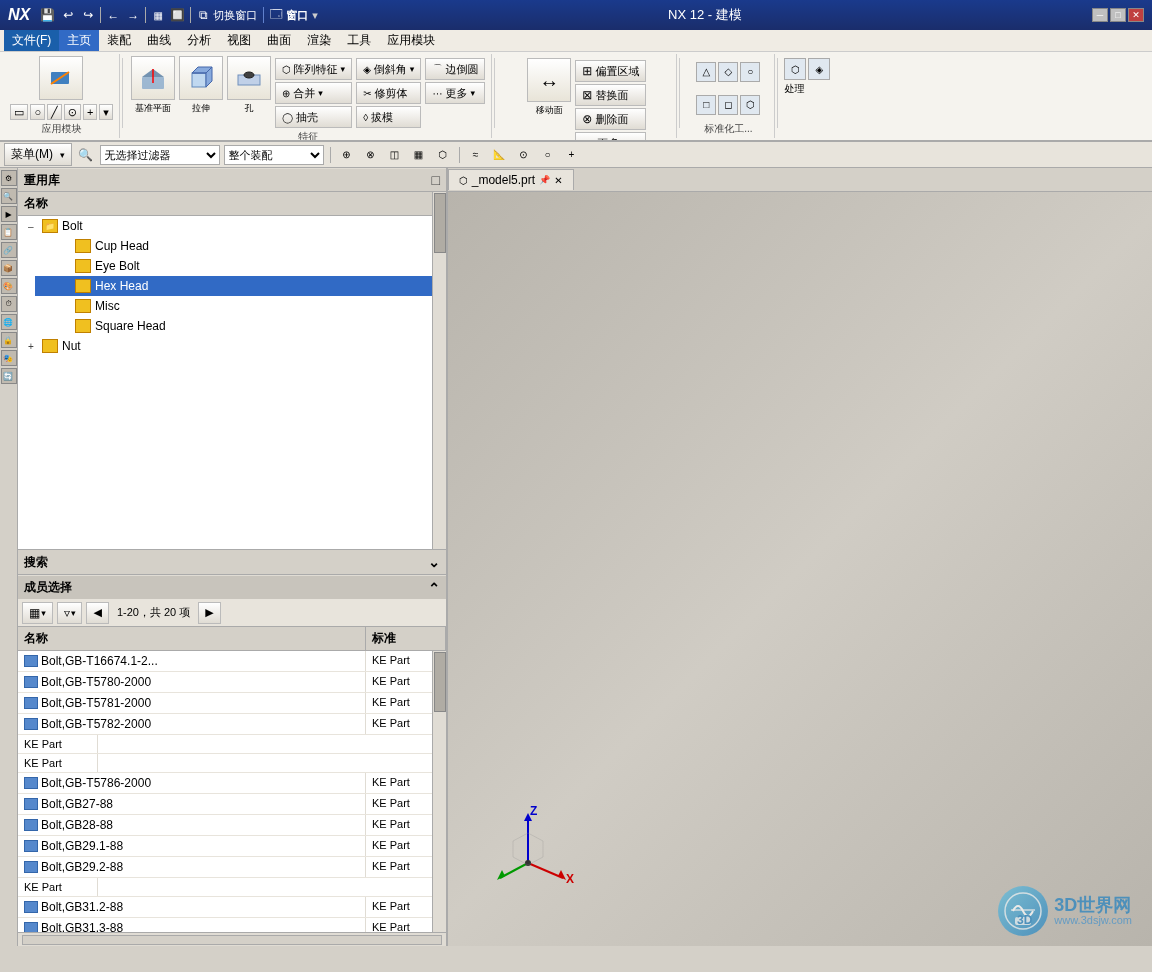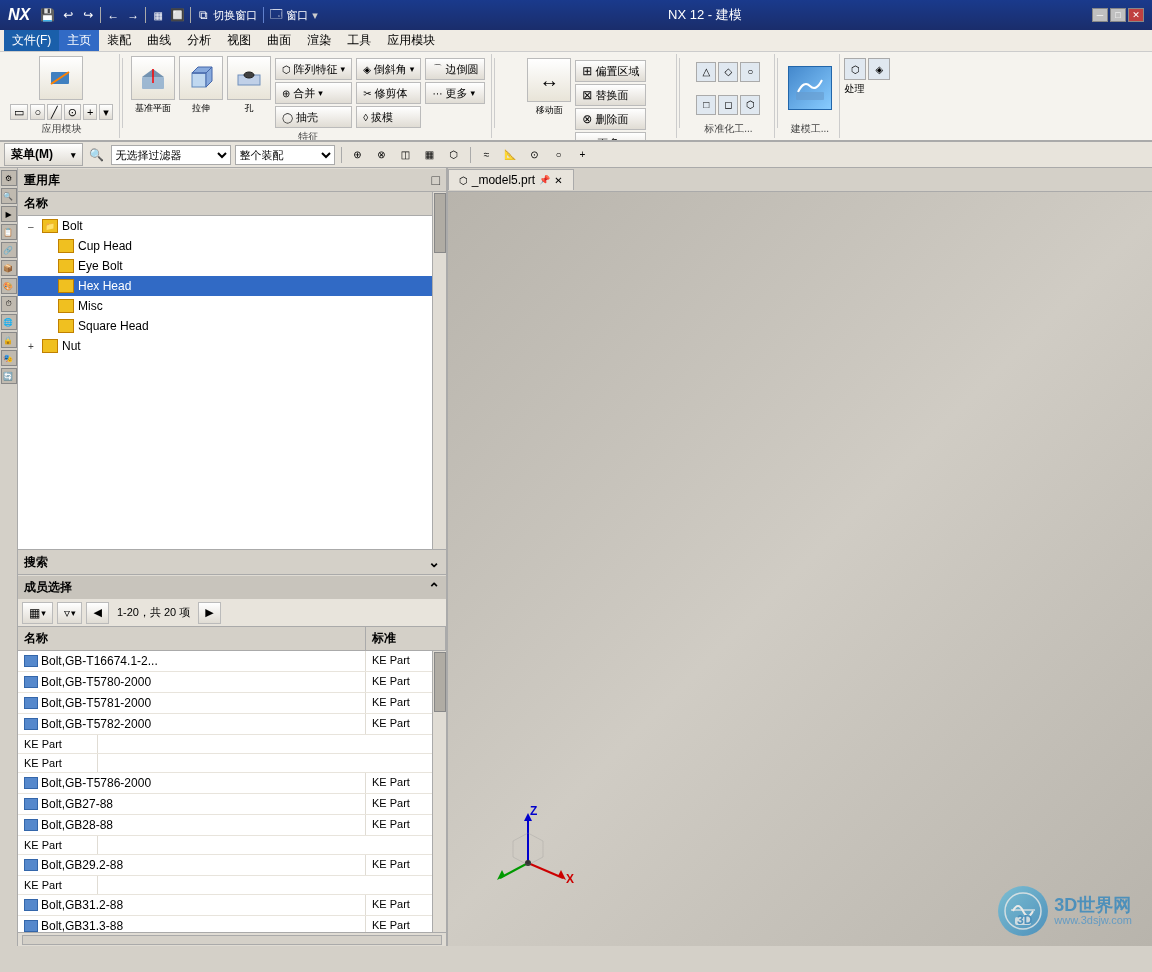--- a/index.html
+++ b/index.html
@@ -191,21 +191,21 @@
     .tree-item.selected { background: #316ac5; color: white; }
     .tree-item .folder-icon {
       width: 16px; height: 14px;
       background: #f0c020;
       border: 1px solid #c08000;
       margin-right: 4px;
       display: inline-flex; align-items: center; justify-content: center;
       font-size: 8px;
     }
     .tree-indent-1 { padding-left: 10px; }
-    .tree-indent-2 { padding-left: 26px; }
+    .tree-indent-2 { padding-left: 26px; margin-left: 17px; }
     .expand-icon { width: 12px; margin-right: 2px; color: #444; font-size: 10px; }
     .scrollbar-v {
       position: absolute;
       right: 0; top: 0; bottom: 0;
       width: 14px;
       background: #e0dcd4;
       border-left: 1px solid #aaa;
     }
     .scrollbar-thumb {
       width: 12px;
@@ -414,21 +414,21 @@
   <span class="nx-toolbar-icon">←</span>
   <span class="nx-toolbar-icon">→</span>
   <span class="icon-sep"></span>
   <span class="nx-toolbar-icon" style="font-size:10px;">▦</span>
   <span class="nx-toolbar-icon">🔲</span>
   <span class="icon-sep"></span>
   <span class="nx-toolbar-icon">⧉</span>
   <span style="font-size:11px;color:white;cursor:pointer;margin-right:4px;">切换窗口</span>
   <span class="icon-sep" style="background:#6080cc;"></span>
   <span class="nx-toolbar-icon">🗔</span>
-  <span style="font-size:11px;color:white;cursor:pointer;">窗口</span>
+  <span style="font-size:11px;color:white;cursor:pointer;font-weight:bold;">窗口</span>
   <span style="margin-left:4px;font-size:11px;color:#ccc;">▾</span>
 
   <span class="title-text">NX 12 - 建模</span>
 
   <div class="win-controls">
     <div class="win-btn">─</div>
     <div class="win-btn">□</div>
     <div class="win-btn" style="background:#c04040;color:white;">✕</div>
   </div>
 </div>
@@ -574,41 +574,30 @@
       <div style="width:20px;height:20px;background:#e0e8f0;border:1px solid #aaa;cursor:pointer;font-size:10px;display:flex;align-items:center;justify-content:center;">○</div>
       <div style="width:20px;height:20px;background:#e0e8f0;border:1px solid #aaa;cursor:pointer;font-size:10px;display:flex;align-items:center;justify-content:center;">□</div>
       <div style="width:20px;height:20px;background:#e0e8f0;border:1px solid #aaa;cursor:pointer;font-size:10px;display:flex;align-items:center;justify-content:center;">◻</div>
       <div style="width:20px;height:20px;background:#e0e8f0;border:1px solid #aaa;cursor:pointer;font-size:10px;display:flex;align-items:center;justify-content:center;">⬡</div>
     </div>
     <div class="ribbon-group-label">标准化工...</div>
   </div>
 
   <div class="ribbon-divider"></div>
 
-  <div class="ribbon-group" style="min-width:60px;">
-    <div style="flex:1;display:flex;align-items:center;justify-content:center;">
-      <div style="width:44px;height:44px;background:linear-gradient(135deg,#4488cc,#88ccff);border:1px solid #2266aa;cursor:pointer;display:flex;align-items:center;justify-content:center;">
-        <svg width="32" height="32" viewBox="0 0 32 32">
-          <path d="M4 20 Q10 8 16 14 Q22 20 28 8" fill="none" stroke="white" stroke-width="2"></path>
-          <rect x="2" y="20" width="28" height="8" fill="#6699cc" rx="1" opacity="0.6"></rect>
-        </svg>
-      </div>
-    </div>
-    <div class="ribbon-group-label">建模工...</div>
-  </div>
 
   <div style="margin-left:4px;display:flex;align-items:flex-end;gap:2px;flex-wrap:wrap;max-width:60px;align-self:flex-start;margin-top:4px;">
     <div style="width:22px;height:22px;background:#e0e8f0;border:1px solid #aaa;cursor:pointer;display:flex;align-items:center;justify-content:center;font-size:10px;">⬡</div>
     <div style="width:22px;height:22px;background:#e0e8f0;border:1px solid #aaa;cursor:pointer;display:flex;align-items:center;justify-content:center;font-size:10px;">◈</div>
     <div style="font-size:10px;cursor:pointer;">处理</div>
   </div>
 </div>
 
 <div id="commandbar">
-  <div style="padding:2px 6px;background:linear-gradient(to bottom,#fff,#e0dcd4);border:1px solid #aaa;cursor:pointer;font-size:11px;display:flex;align-items:center;gap:18px;font-weight:bold;">
+  <div style="padding:2px 6px;background:linear-gradient(to bottom,#fff,#e0dcd4);border:1px solid #aaa;cursor:pointer;font-size:11px;display:flex;align-items:center;gap:7px;">
     <span>菜单(M)</span>
       <span style="font-size:9px;">▾</span>
   </div>
   <div class="nx-toolbar-icon">🔍</div>
   <select class="cmd-select" style="width:120px;">
     <option>无选择过滤器</option>
   </select>
   <select class="cmd-select" style="width:100px;">
     <option>整个装配</option>
   </select>
@@ -784,20 +773,24 @@
         <div class="td td-std">KE Part</div>
       </div>
             <div class="tr">
         <div class="td td-name">
           <span class="part-icon-small"></span>
           <span>Bolt,GB28-88</span>
         </div>
         <div class="td td-std">KE Part</div>
       </div>
             <div class="tr">
+        <div class="td td-name">
+          <span class="part-icon-small"></span>
+          <span>Bolt,GB29.1-88</span>
+        </div>
         <div class="td td-std">KE Part</div>
       </div>
             <div class="tr">
         <div class="td td-name">
           <span class="part-icon-small"></span>
           <span>Bolt,GB29.2-88</span>
         </div>
         <div class="td td-std">KE Part</div>
       </div>
             <div class="tr">

